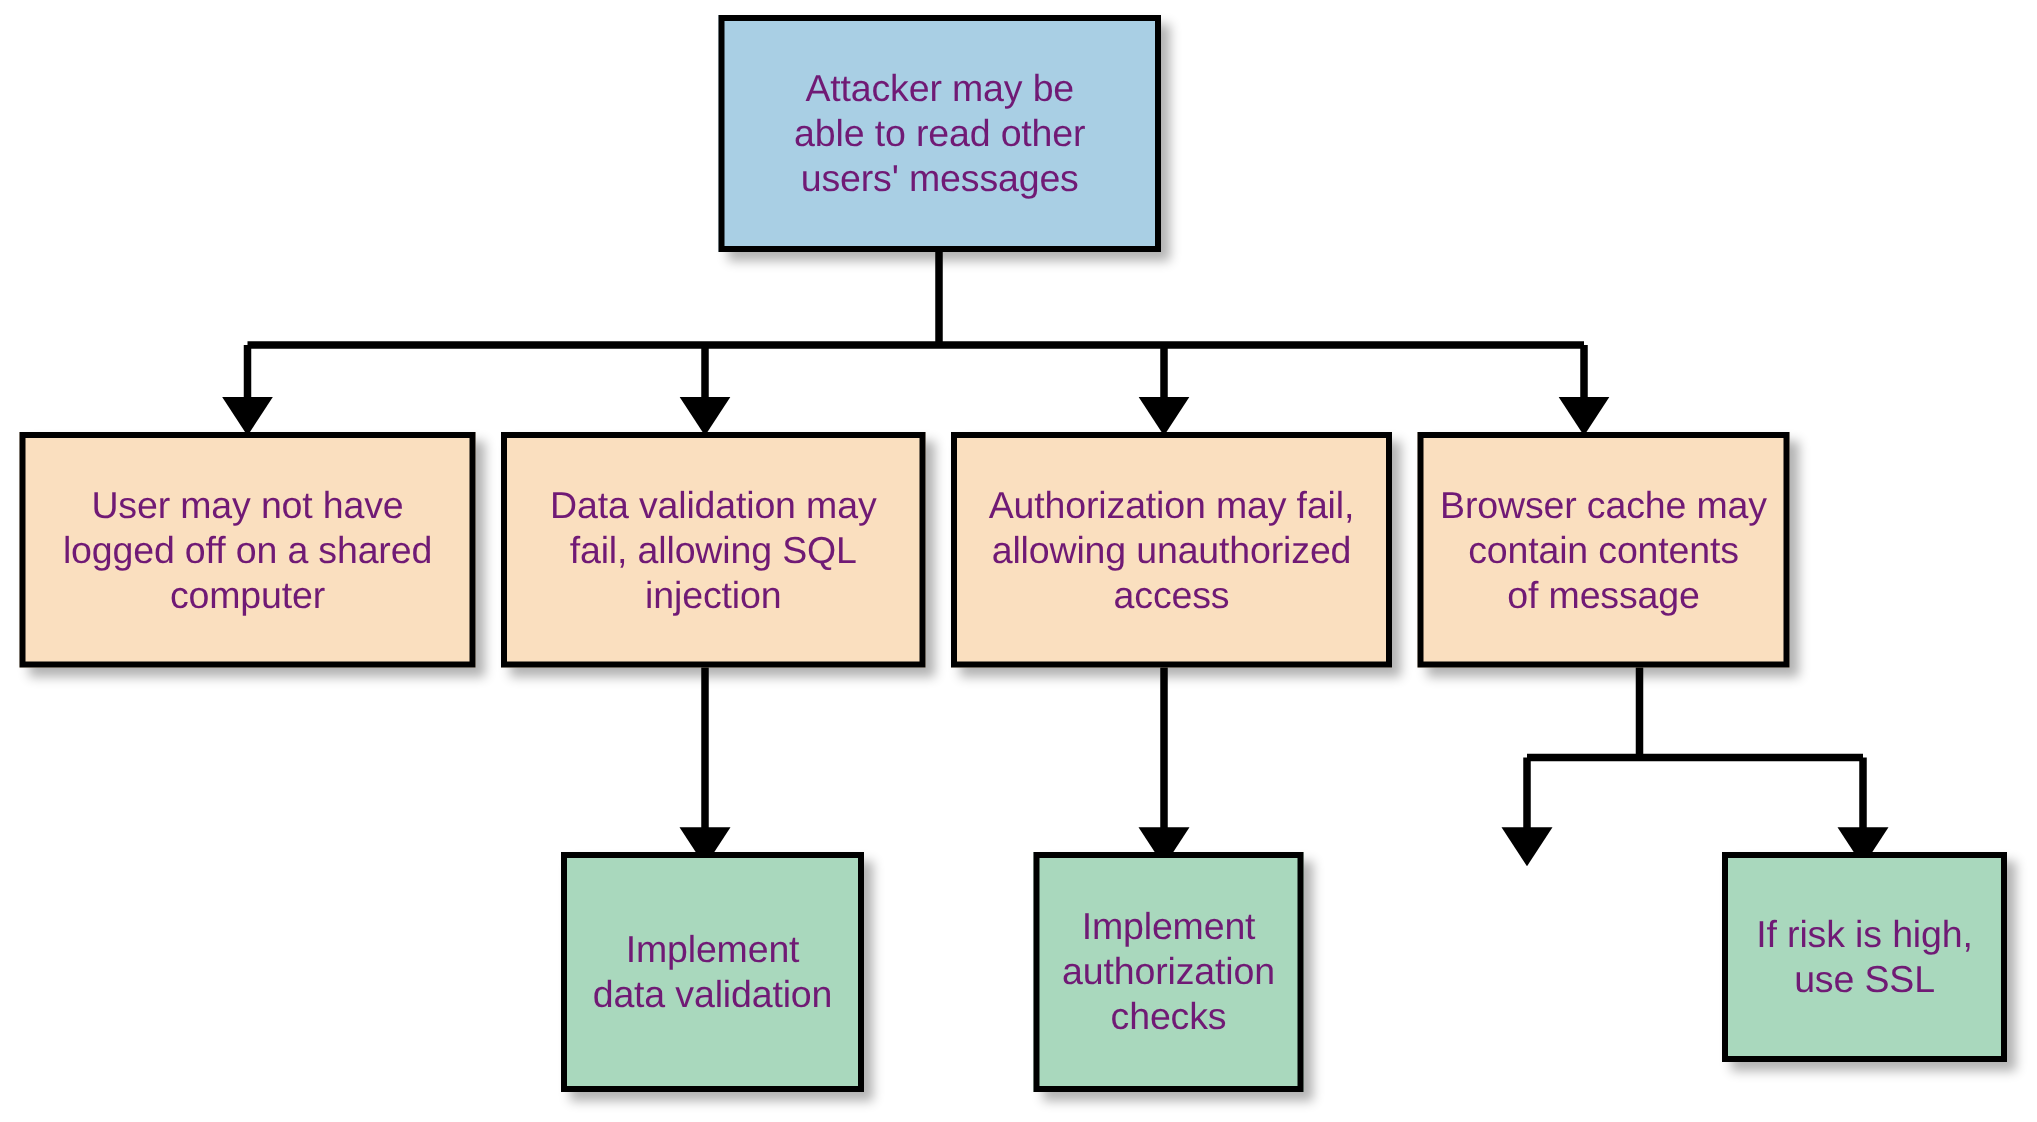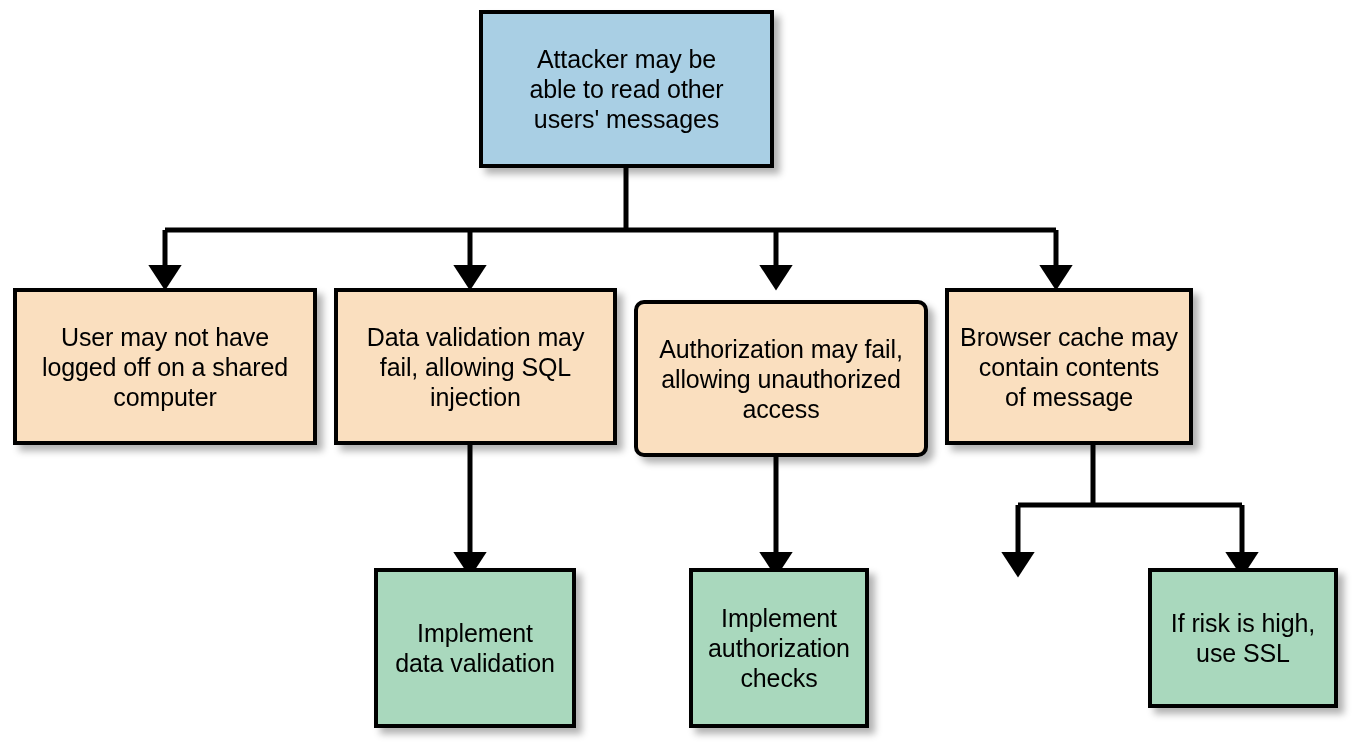--- a/index.html
+++ b/index.html
@@ -25,21 +25,21 @@
     height: 748px;
   }
   .node {
     position: absolute;
     box-sizing: border-box;
     border: 4px solid #000000;
     display: flex;
     align-items: center;
     justify-content: center;
     text-align: center;
-    color: #000000;
+    color: #701a75;
     z-index: 5;
     box-shadow: 6px 6px 7px rgba(0,0,0,0.30);
   }
   .node .node-label {
     display: block;
     width: 100%;
     padding: 0 6px;
     box-sizing: border-box;
     font-size: 25px;
     line-height: 1.20;
@@ -93,21 +93,21 @@
 logged off on a shared
 computer</span>
   </div>
 
   <div class="node node-threat" style="left:334px; top:288px; width:283px; height:157px;justify-content:center;">
     <span class="node-label">Data validation may
 fail, allowing SQL
 injection</span>
   </div>
 
-  <div class="node node-threat" style="left:634px; top:300px; width:294px; height:157px;border-radius:10px;">
+  <div class="node node-threat" style="left:634px; top:288px; width:294px; height:157px;">
     <span class="node-label">Authorization may fail,
 allowing unauthorized
 access</span>
   </div>
 
   <div class="node node-threat" style="left:945px; top:288px; width:248px; height:157px;">
     <span class="node-label">Browser cache may
 contain contents
 of message</span>
   </div>

